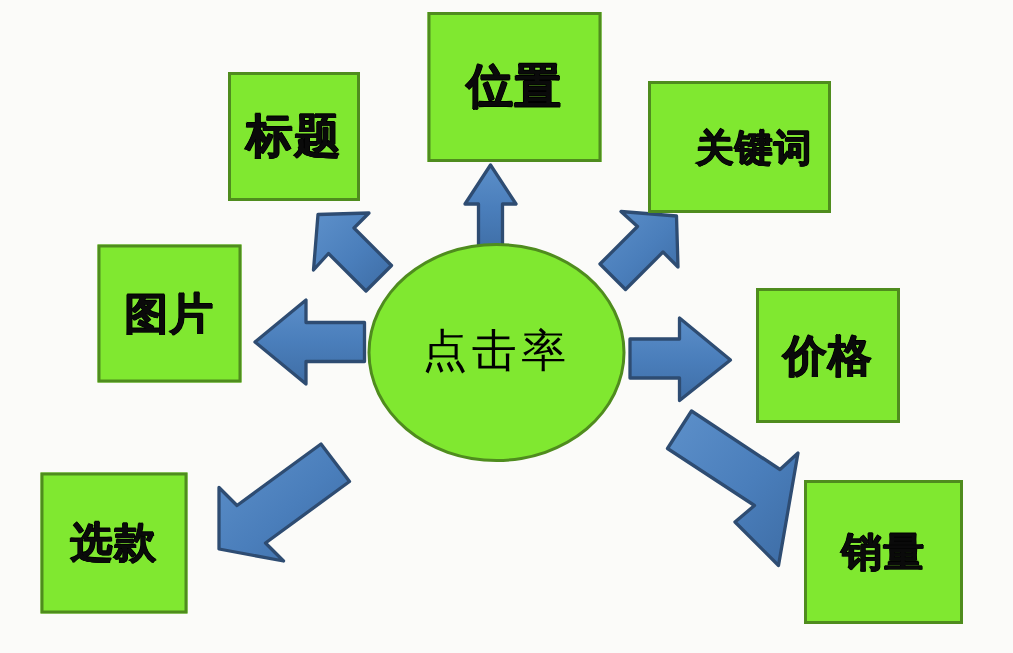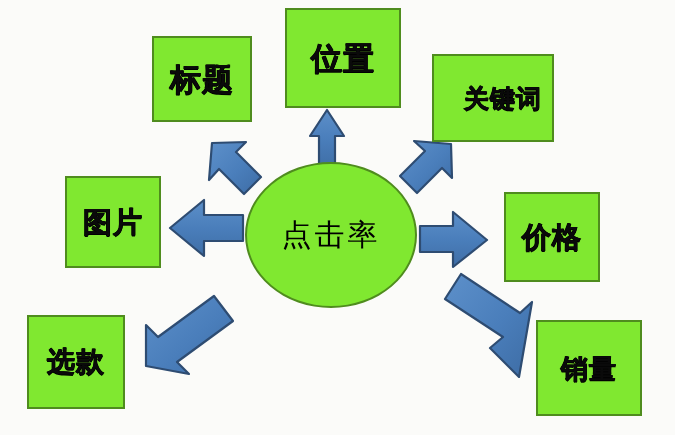--- a/index.html
+++ b/index.html
@@ -58,24 +58,24 @@
   }
   .center-label {
     color: #000000;
     font-size: 30px;
     letter-spacing: 3px;
     white-space: nowrap;
     line-height: 1;
   }
 
   
-  #box-title      { left: 152px; top: 36px;  width: 100px;  height: 86px; }
+  #box-title      { left: 152px; top: 48px;  width: 88px;  height: 86px; }
   #box-position   { left: 285px; top: 8px;   width: 116px; height: 100px; }
   #box-keyword    { left: 432px; top: 54px;  width: 122px; height: 88px; padding-left: 20px; }
-  #box-image      { left: 65px;  top: 176px; width: 96px;  height: 92px; }
+  #box-image      { left: 65px;  top: 163px; width: 96px;  height: 92px; }
   #box-price      { left: 492px; top: 192px; width: 96px;  height: 90px; margin-left: 12px; }
   #box-style      { left: 27px;  top: 315px; width: 98px;  height: 94px; }
   #box-sales      { left: 536px; top: 320px; width: 106px; height: 96px; }
   #node-center    { left: 245px; top: 162px; width: 172px; height: 146px; }
 
   #box-title    .node-label { font-size: 31px; }
   #box-position .node-label { font-size: 31px; }
   #box-keyword  .node-label { font-size: 25px; }
   #box-image    .node-label { font-size: 29px; }
   #box-price    .node-label { font-size: 29px; }

